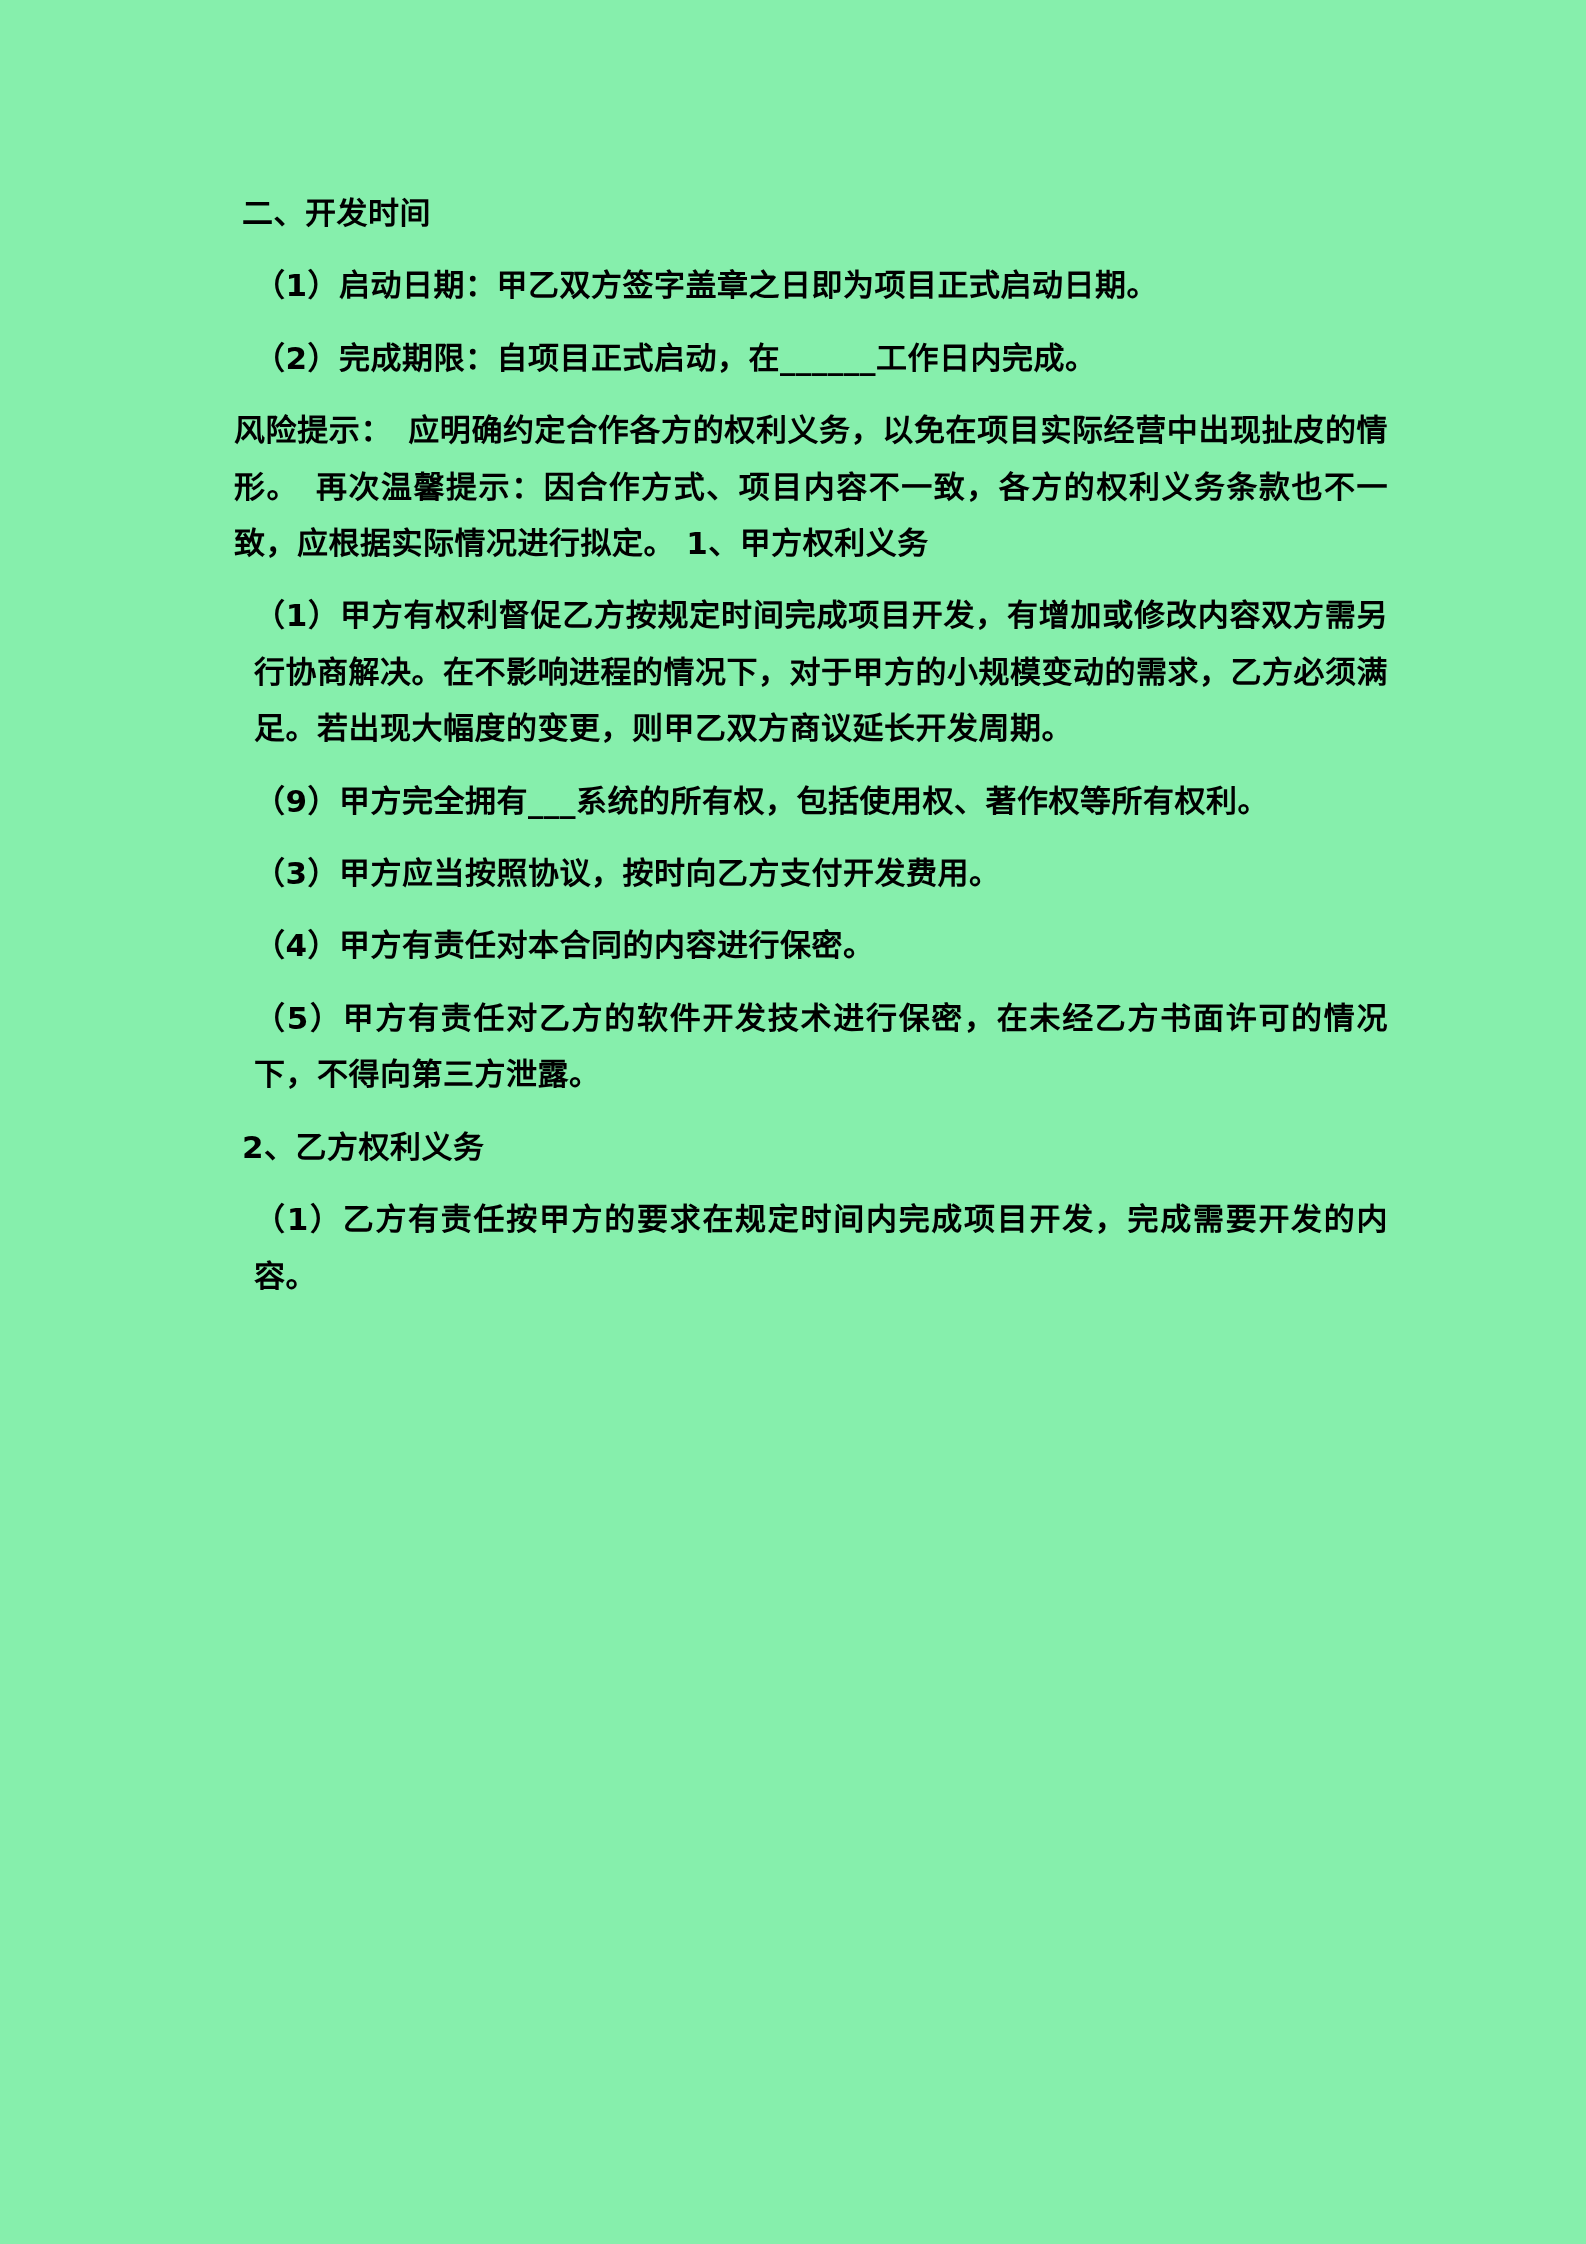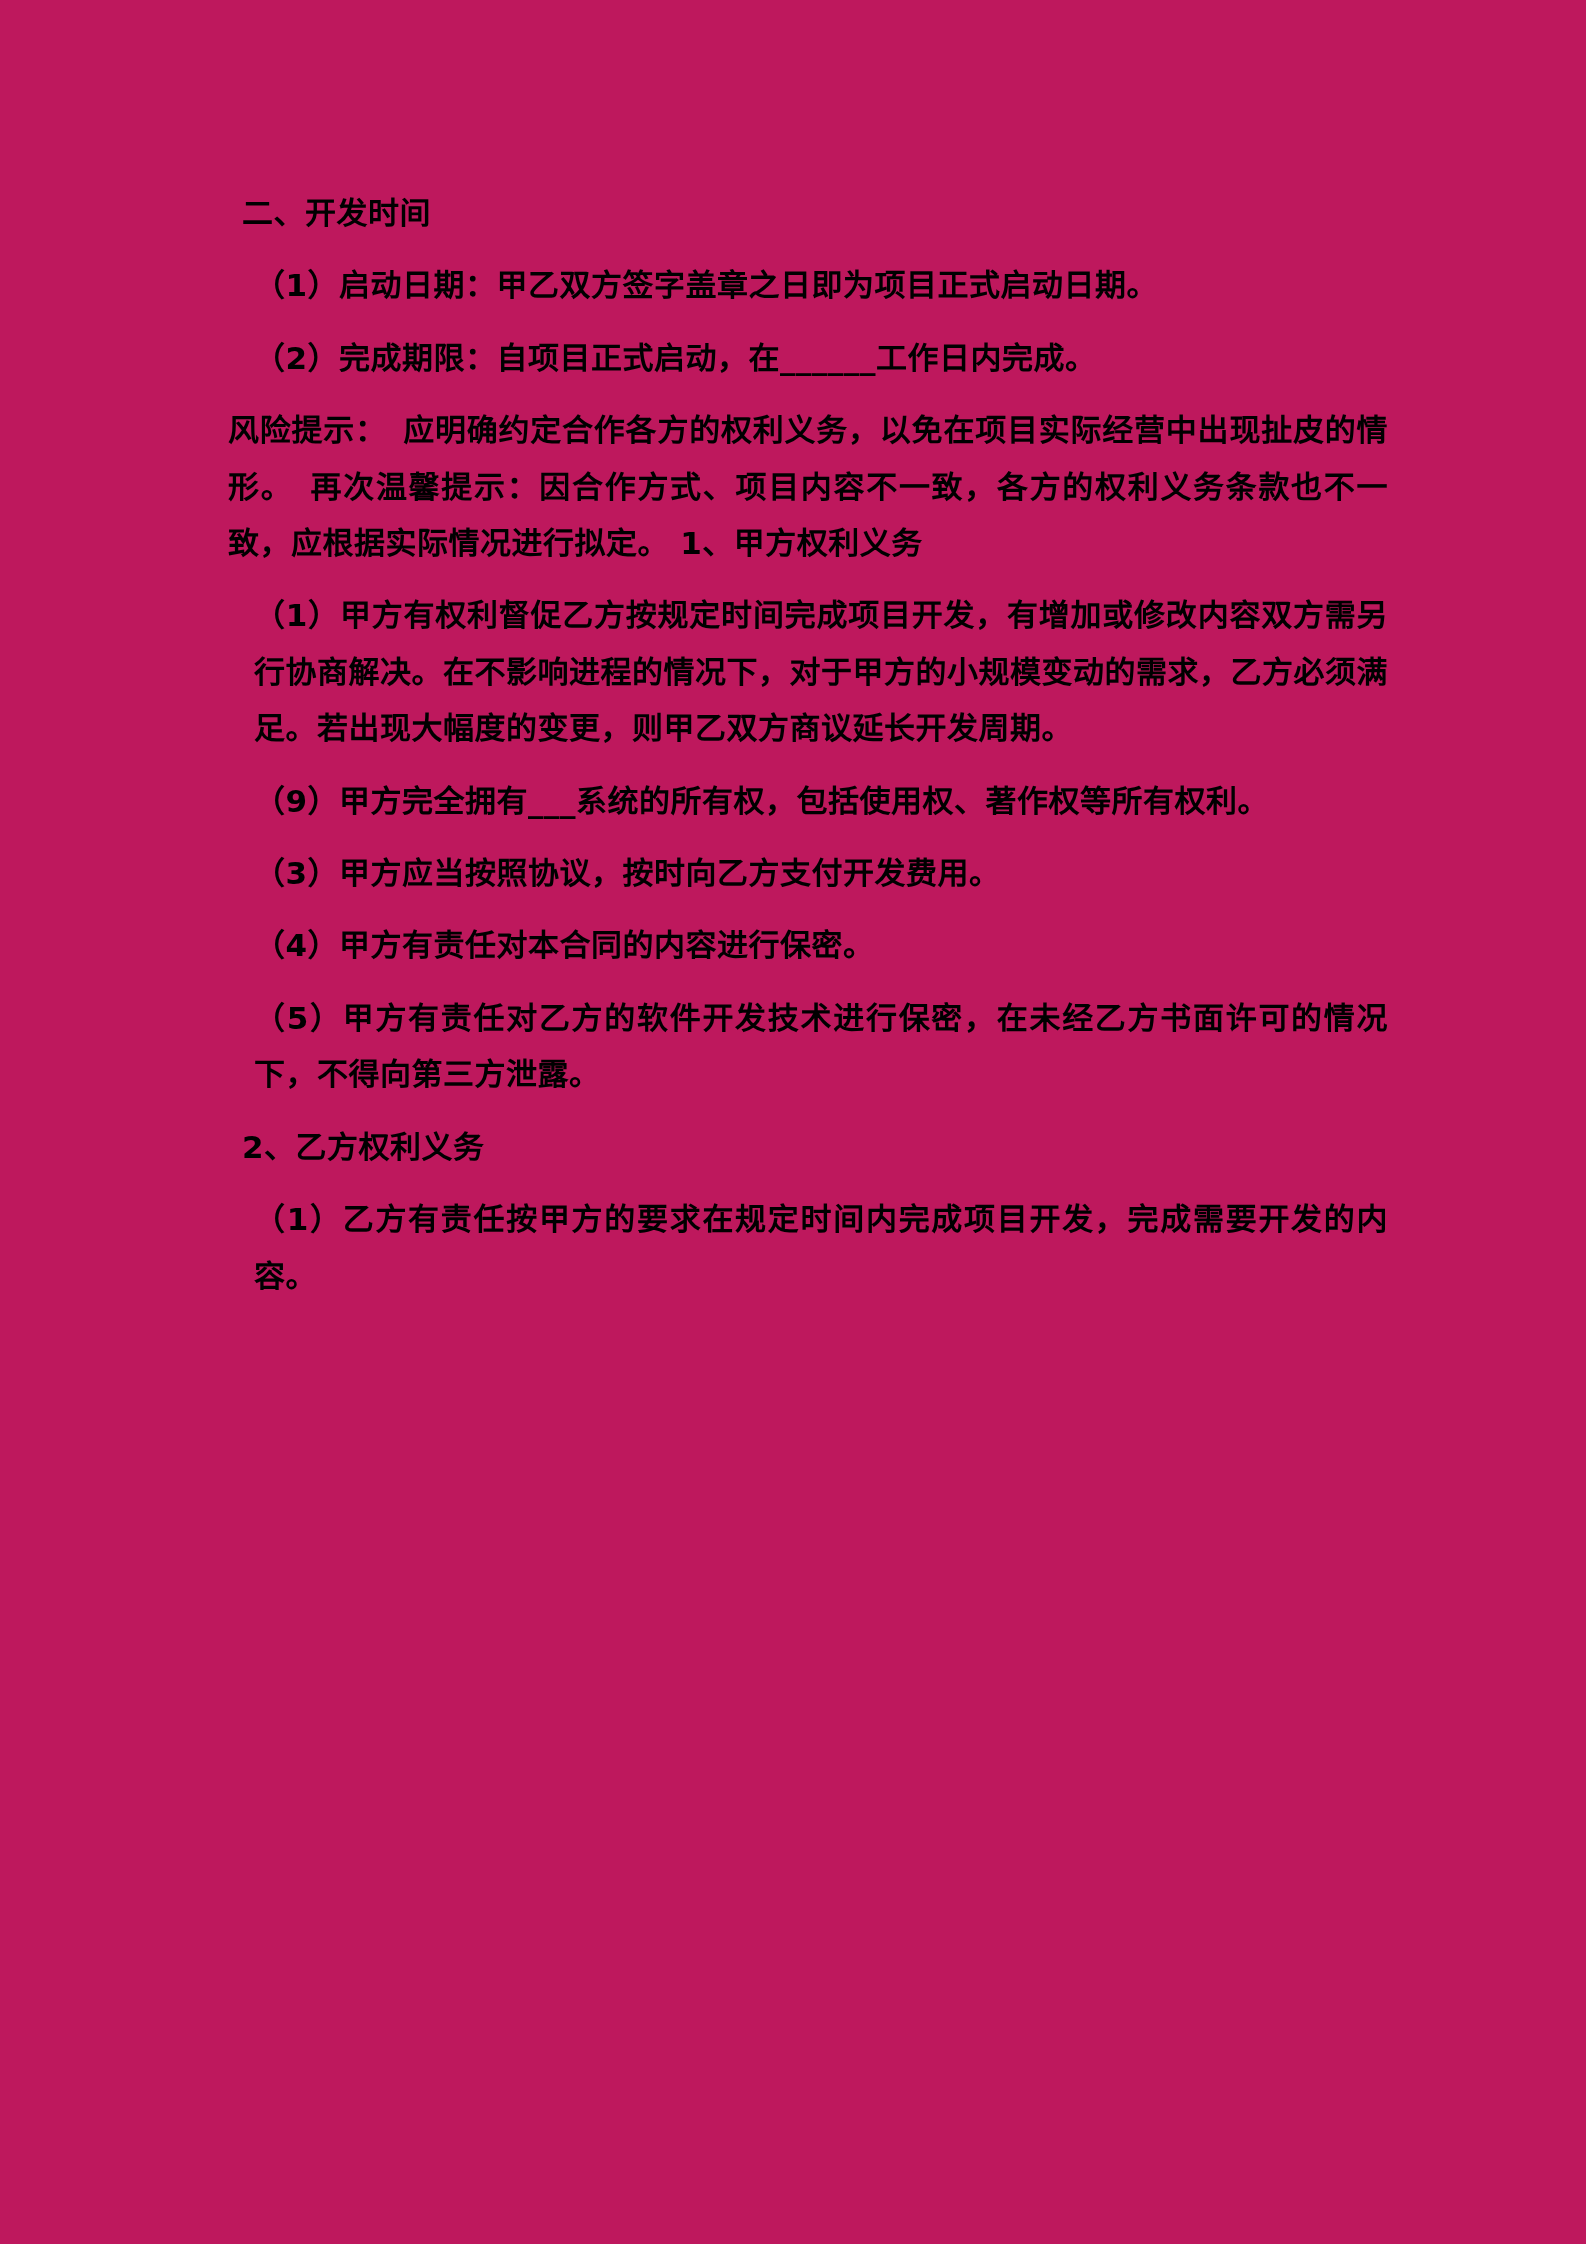--- a/index.html
+++ b/index.html
@@ -11,21 +11,21 @@
     width: 1586px;
     height: 2244px;
     font-family: "DejaVu Sans", "Liberation Sans", sans-serif;
     color: #000000;
     -webkit-font-smoothing: antialiased;
   }
   .page {
     position: relative;
     width: 1586px;
     height: 2244px;
-    background: #be185d;
+    background: #86efac;
     box-sizing: border-box;
     padding: 185px 200px 0 228px;
   }
   .doc-body {
     width: 1160px;
   }
   p {
     margin: 0;
     font-size: 31px;
     line-height: 1.82;
@@ -40,20 +40,21 @@
   .indent {
     text-indent: 0;
     padding-left: 26px;
   }
   .heading {
     padding-left: 14px;
     margin-bottom: 16px;
   }
   .block {
     margin-bottom: 16px;
+    margin-left: 6px;
   }
 </style>
 </head>
 <body>
 
 <div class="page">
   <div class="doc-body">
 
     <p class="para heading">二、开发时间</p>
 

